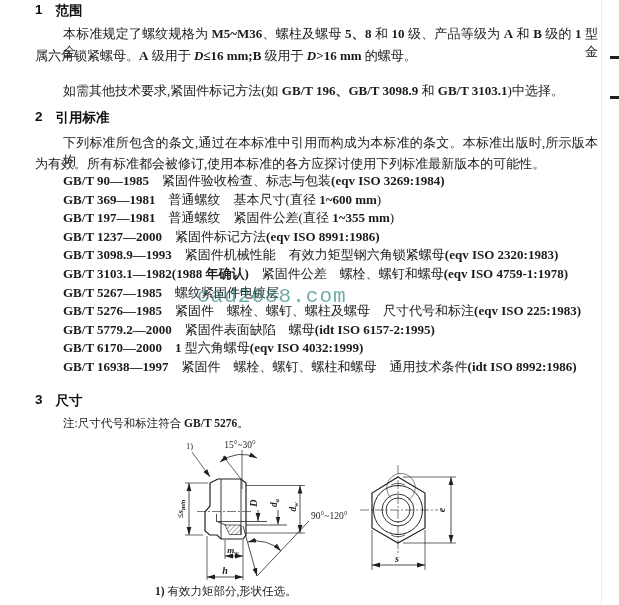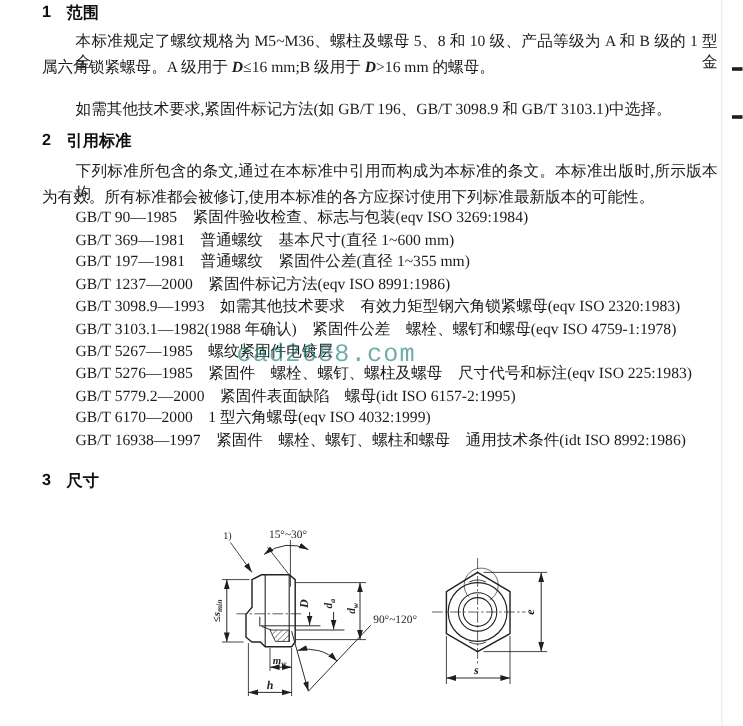--- a/index.html
+++ b/index.html
@@ -5,21 +5,21 @@
   html,body{margin:0;padding:0;background:#fff;}
   .page{position:relative;width:619px;height:605px;background:#ffffff;overflow:hidden;
         font-family:"Liberation Serif","DejaVu Serif",serif;color:#1b1b1b;}
   .heading{position:absolute;left:35px;display:flex;gap:13px;
            font-family:"Liberation Sans","DejaVu Sans",sans-serif;
            font-weight:700;font-size:13.5px;color:#101010;}
   .line{position:absolute;font-size:13px;white-space:nowrap;}
   .jline{position:absolute;font-size:13px;width:535px;left:63px;
          text-align:justify;text-align-last:justify;white-space:normal;}
   .small{font-size:11.5px;}
-  .sg-b{font-weight:400;}
+  .sg-b{font-weight:700;}
   .sg-bi{font-weight:700;font-style:italic;}
   .sg-bsub{font-weight:700;font-size:8px;vertical-align:-3px;}
   .refs{position:absolute;left:63px;top:172px;margin:0;padding:0;list-style:none;}
   .refs li{height:18.6px;line-height:18.6px;font-size:13px;white-space:nowrap;}
   .watermark{position:absolute;left:197px;top:285px;font-size:21px;color:#0f766e;
              opacity:.6;letter-spacing:1px;
              font-family:Liberation Mono, monospace;}
   .scan-edge{position:absolute;left:601px;top:0;width:1px;height:605px;background:#ededed;}
   .edge-mark{position:absolute;background:#1f1f1f;}
   .figure{position:absolute;left:145px;top:437px;}
@@ -44,33 +44,34 @@
     <span>2</span>
     <span>引用标准</span>
   </div>
   <div class="jline" style="top:134px;">下列标准所包含的条文,通过在本标准中引用而构成为本标准的条文。本标准出版时,所示版本均</div>
   <div class="line" style="left:35px;top:155px;">为有效。所有标准都会被修订,使用本标准的各方应探讨使用下列标准最新版本的可能性。</div>
   <ol class="refs">
       <li><span class="sg-b">GB/T 90—1985</span><span>　紧固件验收检查、标志与包装</span><span class="sg-b">(eqv ISO 3269:1984)</span></li>
       <li><span class="sg-b">GB/T 369—1981</span><span>　普通螺纹　基本尺寸(直径 </span><span class="sg-b">1~600 mm</span><span>)</span></li>
       <li><span class="sg-b">GB/T 197—1981</span><span>　普通螺纹　紧固件公差(直径 </span><span class="sg-b">1~355 mm</span><span>)</span></li>
       <li><span class="sg-b">GB/T 1237—2000</span><span>　紧固件标记方法</span><span class="sg-b">(eqv ISO 8991:1986)</span></li>
-      <li><span class="sg-b">GB/T 3098.9—1993</span><span>　如需其他技术要求　有效力矩型钢六角锁紧螺母</span><span class="sg-b">(eqv ISO 2320:1983)</span></li>
+      <li><span class="sg-b">GB/T 3098.9—1993</span><span>　紧固件机械性能　有效力矩型钢六角锁紧螺母</span><span class="sg-b">(eqv ISO 2320:1983)</span></li>
       <li><span class="sg-b">GB/T 3103.1—1982(1988 年确认)</span><span>　紧固件公差　螺栓、螺钉和螺母</span><span class="sg-b">(eqv ISO 4759-1:1978)</span></li>
       <li><span class="sg-b">GB/T 5267—1985</span><span>　螺纹紧固件电镀层</span></li>
       <li><span class="sg-b">GB/T 5276—1985</span><span>　紧固件　螺栓、螺钉、螺柱及螺母　尺寸代号和标注</span><span class="sg-b">(eqv ISO 225:1983)</span></li>
       <li><span class="sg-b">GB/T 5779.2—2000</span><span>　紧固件表面缺陷　螺母</span><span class="sg-b">(idt ISO 6157-2:1995)</span></li>
       <li><span class="sg-b">GB/T 6170—2000</span><span>　</span><span class="sg-b">1</span><span> 型六角螺母</span><span class="sg-b">(eqv ISO 4032:1999)</span></li>
       <li><span class="sg-b">GB/T 16938—1997</span><span>　紧固件　螺栓、螺钉、螺柱和螺母　通用技术条件</span><span class="sg-b">(idt ISO 8992:1986)</span></li>
     </ol>
 
   <div class="heading" style="top:392px;">
     <span>3</span>
     <span>尺寸</span>
   </div>
+  <div class="line small" style="left:63px;top:416px;"><span>注:尺寸代号和标注符合 </span><span class="sg-b">GB/T 5276</span><span>。</span></div>
 
   <svg class="figure" width="400" height="166" viewBox="0 0 400 166">
     <defs>
       <marker id="ah" markerWidth="9" markerHeight="6" refX="8" refY="3" orient="auto-start-reverse" markerUnits="userSpaceOnUse">
         <path d="M0,0.6 L8,3 L0,5.4 Z" fill="#1f1f1f"></path>
       </marker>
       <pattern id="hatch" patternUnits="userSpaceOnUse" width="3.4" height="3.4" patternTransform="rotate(45)">
         <line x1="0" y1="0" x2="0" y2="3.4" stroke="#333" stroke-width="0.8"></line>
       </pattern>
     </defs>
@@ -145,19 +146,20 @@
     <text class="dim" font-size="9" text-anchor="middle" transform="rotate(-90 38 72)" x="38" y="72"><tspan>≤s</tspan><tspan font-size="6.5" dy="2">min</tspan></text>
     <text class="dim" font-size="10" text-anchor="middle" transform="rotate(-90 112 66)" x="112" y="66">D</text>
     <text class="dim" font-size="9.5" text-anchor="middle" transform="rotate(-90 132 66)" x="132" y="66"><tspan>d</tspan><tspan font-size="6.5" dy="2">a</tspan></text>
     <text class="dim" font-size="9.5" text-anchor="middle" transform="rotate(-90 151 70)" x="151" y="70"><tspan>d</tspan><tspan font-size="6.5" dy="2">w</tspan></text>
     <text class="dim" font-size="9" text-anchor="middle" x="88" y="116"><tspan>m</tspan><tspan font-size="6.5" dy="2">w</tspan></text>
     <text class="dim" font-size="10" text-anchor="middle" x="80" y="137">h</text>
     <text class="dim" font-size="10" text-anchor="middle" transform="rotate(-90 300 73)" x="300" y="73">e</text>
     <text class="dim" font-size="10" text-anchor="middle" x="252" y="125">s</text>
   </svg>
 
+  <div class="line small" style="left:155px;top:584px;"><span class="sg-b">1)</span><span> 有效力矩部分,形状任选。</span></div>
 
   <div class="watermark">cad2688.com</div>
   <div class="scan-edge"></div>
   <div class="edge-mark" style="left:610px;top:56px;width:9px;height:2.5px;"></div>
   <div class="edge-mark" style="left:610px;top:96px;width:9px;height:2.5px;"></div>
 
 </div>
 
 </body></html>

